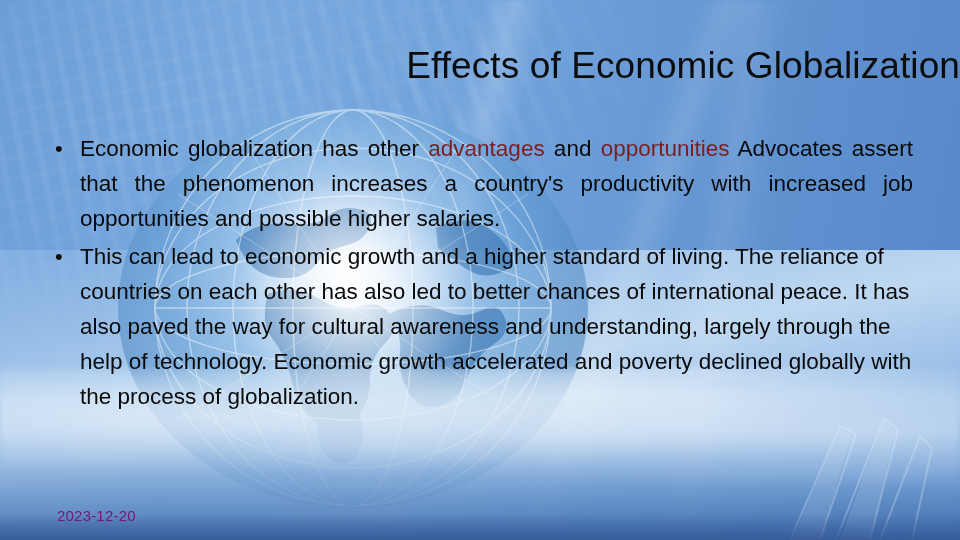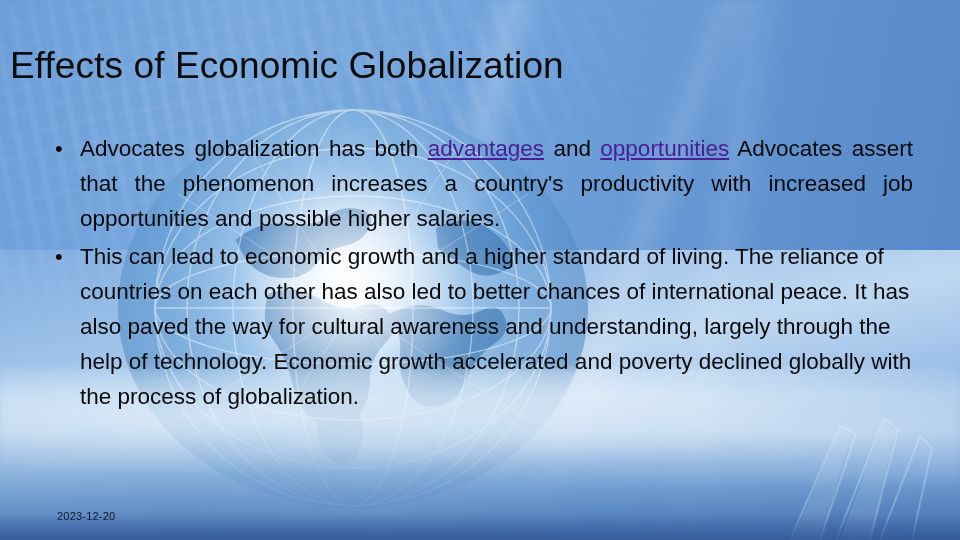--- a/index.html
+++ b/index.html
@@ -168,21 +168,21 @@
   
   .content {
     position: absolute;
     inset: 0;
   }
 
   .title {
     position: absolute;
     left: 10px; right: 0;
     top: 44px;
-    text-align: left;
+    text-align: right;
     font-size: 37px;
     line-height: 44px;
     font-weight: 400;
     color: #0c0c0c;
     letter-spacing: .1px;
   }
 
   .body-block {
     position: absolute;
     left: 47px;
@@ -207,31 +207,30 @@
     left: 8px;
     top: 0;
     font-size: 22px;
     line-height: 35px;
     color: #0a0a0a;
   }
   .bullet.justify {
     text-align: justify;
   }
   .hl-red {
-    color: #4c1d95;
-    text-decoration: underline;
+    color: #7f1d1d;
   }
 
   .date-stamp {
     position: absolute;
     left: 57px;
     top: 508px;
-    font-size: 11px;
+    font-size: 15px;
     line-height: 16px;
-    color: #0f172a;
+    color: #701a75;
     letter-spacing: .2px;
   }
 </style>
 </head>
 <body>
 
 <div id="slide">
 
   <div class="bg-base"></div>
   <div class="bg-sky"></div>
@@ -293,21 +292,21 @@
   </div>
   <div class="bottom-dark"></div>
 
   <div class="content">
 
     <div class="title">Effects of Economic Globalization</div>
 
     <div class="body-block">
 
       <div class="bullet justify">
-        <span>Advocates globalization has both </span><span class="hl-red">advantages</span><span> and </span><span class="hl-red">opportunities</span><span> Advocates assert that the phenomenon increases a country's productivity with increased job opportunities and possible higher salaries.</span>
+        <span>Economic globalization has other </span><span class="hl-red">advantages</span><span> and </span><span class="hl-red">opportunities</span><span> Advocates assert that the phenomenon increases a country's productivity with increased job opportunities and possible higher salaries.</span>
       </div>
 
       <div class="bullet">
         <span>This can lead to economic growth and a higher standard of living. The reliance of countries on each other has also led to better chances of international peace. It has also paved the way for cultural awareness and understanding, largely through the help of technology. Economic growth accelerated and poverty declined globally with the process of globalization.</span>
       </div>
 
     </div>
 
     <div class="date-stamp">2023-12-20</div>
 

